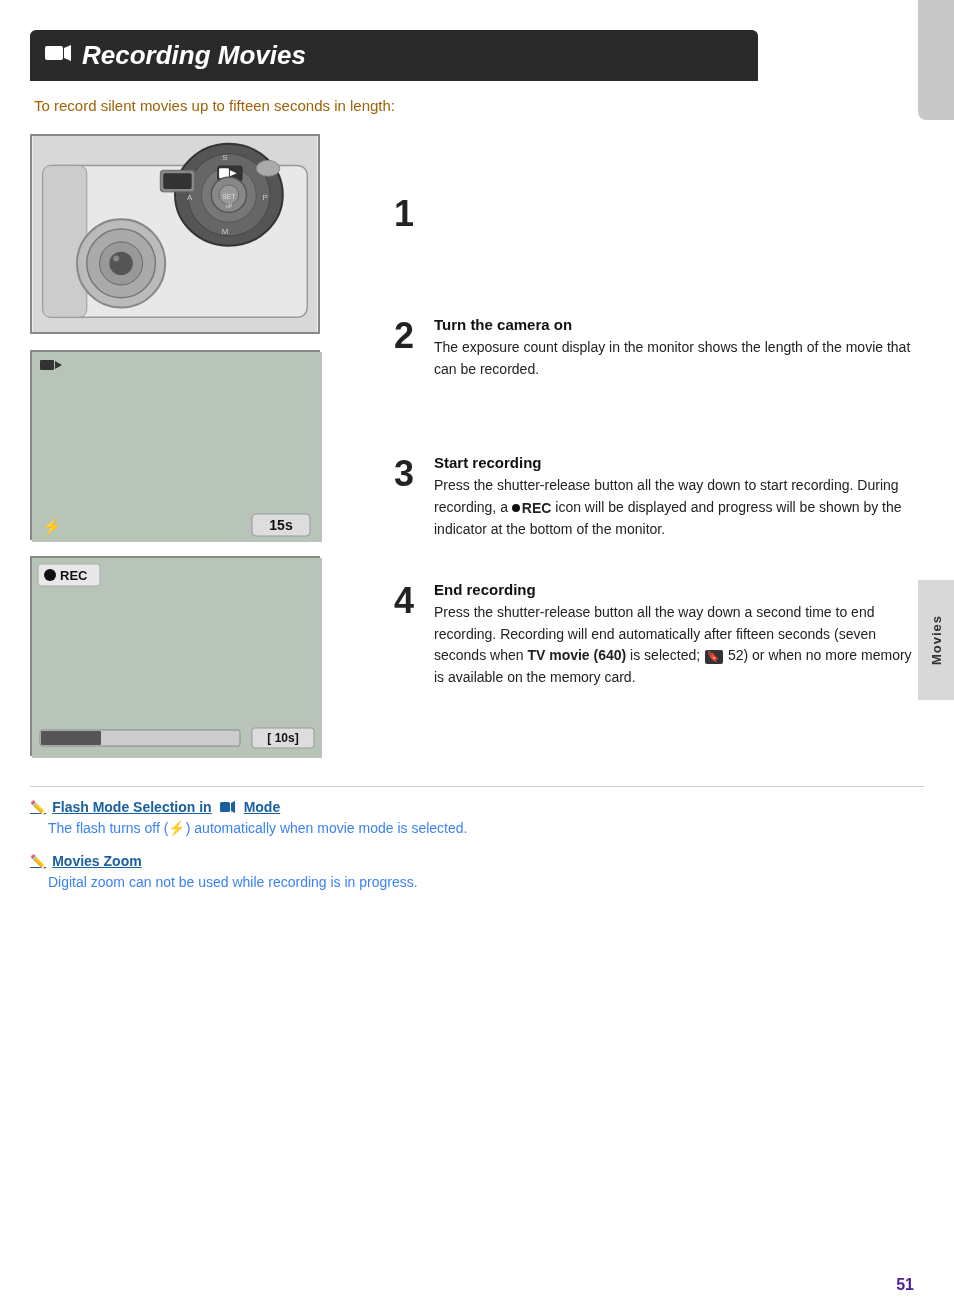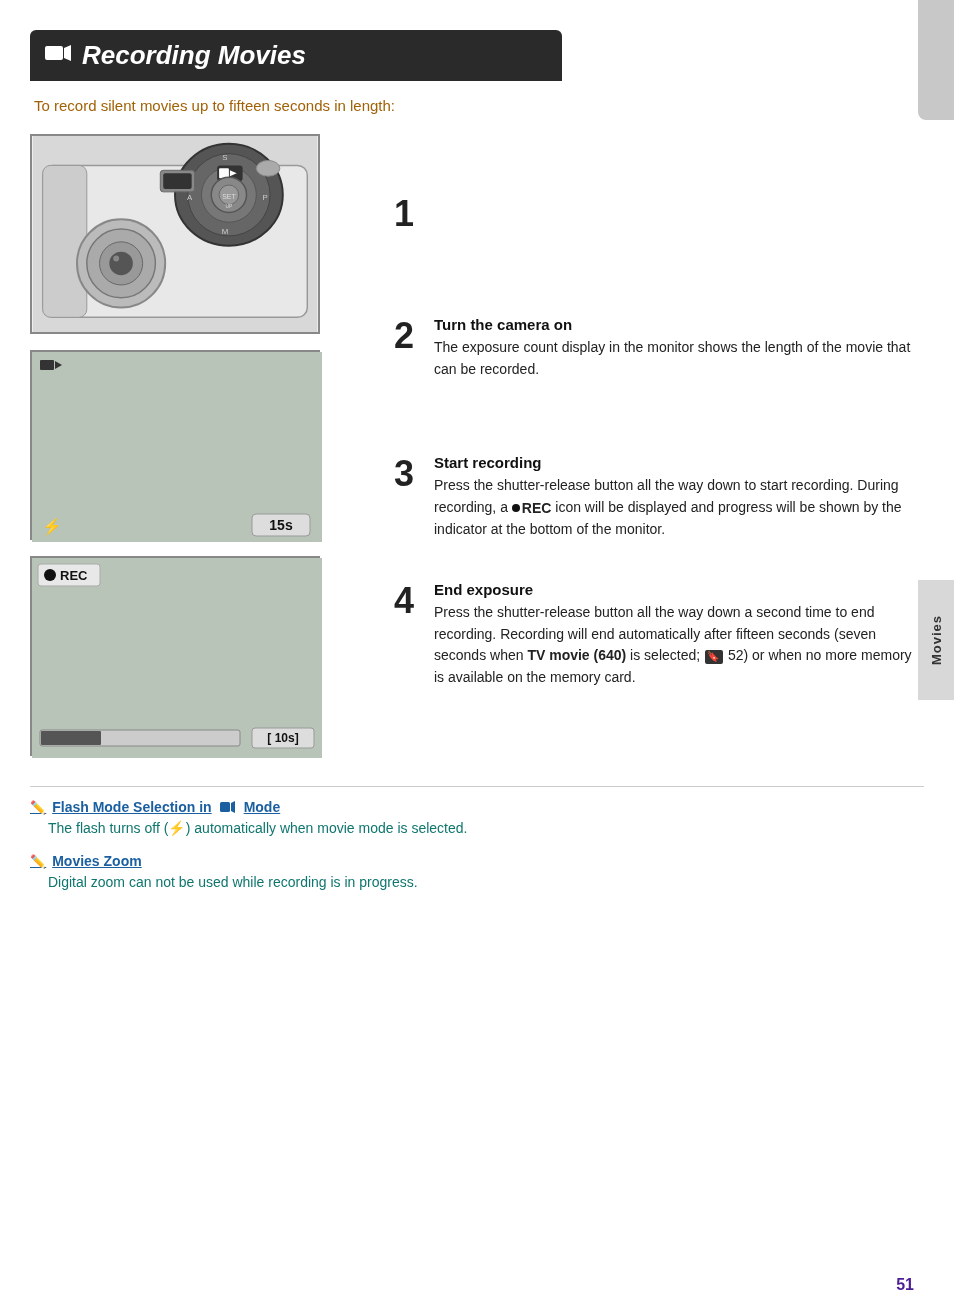--- a/index.html
+++ b/index.html
@@ -45,21 +45,21 @@
 
     
     .header {
       margin: 30px 30px 0 30px;
       background: #2a2a2a;
       border-radius: 6px 6px 0 0;
       padding: 10px 16px 10px 14px;
       display: flex;
       align-items: center;
       gap: 10px;
-      width: 532px;
+      width: 728px;
     }
     .header-icon {
       color: white;
       font-size: 22px;
     }
     .header-title {
       color: white;
       font-size: 26px;
       font-weight: bold;
       font-style: italic;
@@ -195,21 +195,21 @@
       align-items: center;
       gap: 6px;
       margin-bottom: 3px;
     }
     .note-icon {
       font-size: 13px;
       color: #1a5fa0;
     }
     .note-body {
       font-size: 14px;
-      color: #0f766e;
+      color: #3b82f6;
       line-height: 1.5;
       margin-left: 18px;
     }
 
     
     .page-number {
       position: absolute;
       bottom: 20px;
       right: 40px;
       font-size: 16px;
@@ -347,21 +347,21 @@
                 <span style="display:inline-block;width:8px;height:8px;background:#111;border-radius:50%;"></span>
                 <strong>REC</strong>
               </span> icon will be displayed and progress will be shown by the indicator at the bottom of the monitor.
           </div>
         </div>
       </div>
 
       <div class="step-item step4-wrapper" style="padding-top:16px;">
         <div class="step-number">4</div>
         <div class="step-content">
-          <div class="step-title">End exposure</div>
+          <div class="step-title">End recording</div>
           <div class="step-body">
             Press the shutter-release button all the way down a second time to end recording.  Recording will end automatically after fifteen seconds (seven seconds when <strong>TV&nbsp;movie (640)</strong> is selected; <span style="display:inline-flex;align-items:center;justify-content:center;background:#333;color:#fff;font-size:10px;width:18px;height:14px;border-radius:2px;vertical-align:middle;margin:0 1px">🔖</span> 52) or when no more memory is available on the memory card.
           </div>
         </div>
       </div>
     </div>
   </div>
 
   <div class="notes-section">
     <div class="note-item">

